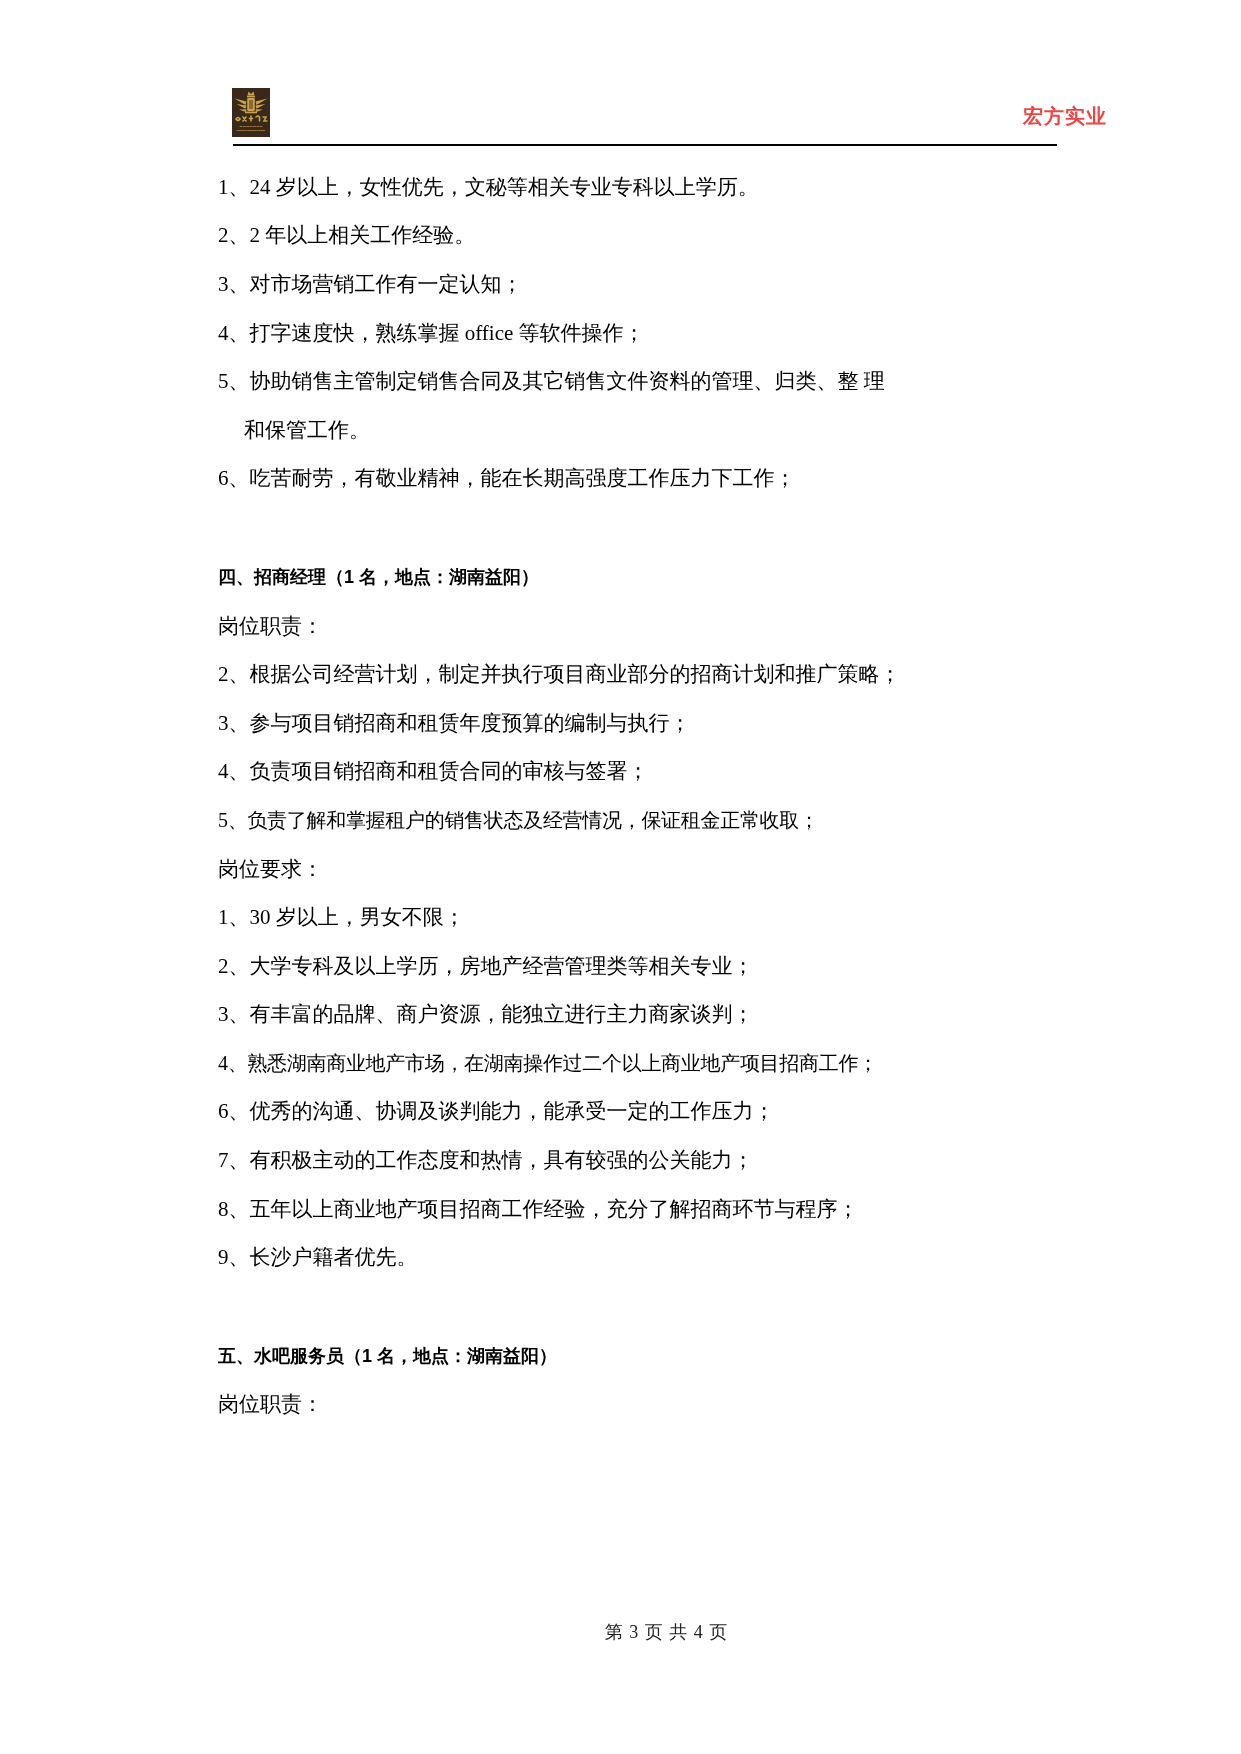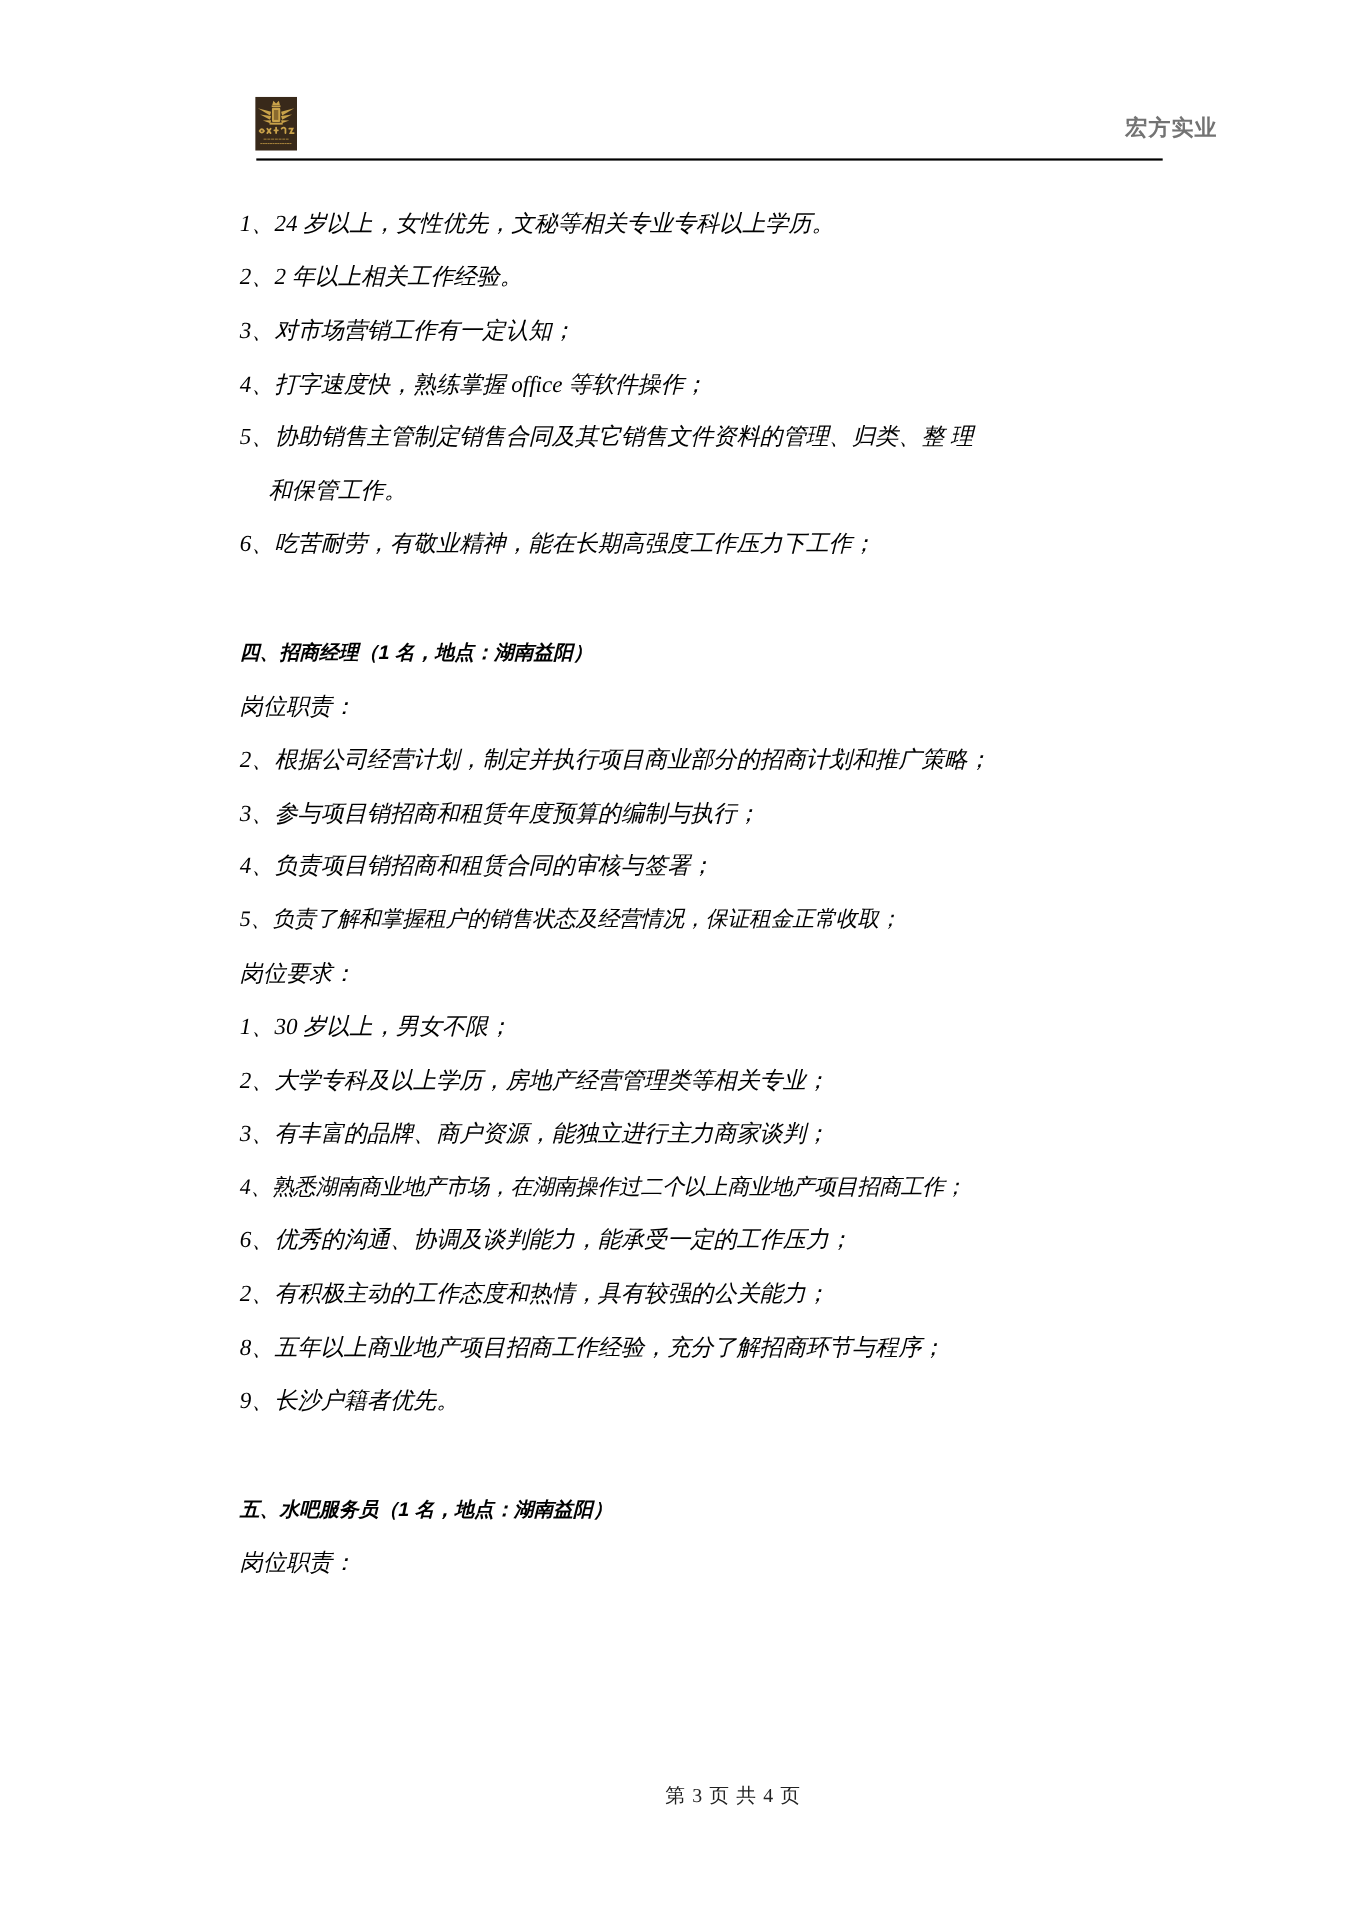--- a/index.html
+++ b/index.html
@@ -10,25 +10,25 @@
     background:#ffffff;
     color:#000;
     font-family:"Liberation Serif","DejaVu Serif",serif;
     overflow:hidden;
   }
   
   .logo{position:absolute;left:232px;top:88px;width:38px;height:49px;display:block;}
   .company-name{
     position:absolute;left:1023px;top:103px;
     font-family:"Liberation Sans","DejaVu Sans",sans-serif;
-    font-weight:bold;font-size:20px;letter-spacing:1px;color:#737373;
+    font-weight:bold;font-size:20px;letter-spacing:1px;color:#ef4444;
   }
   .header-rule{position:absolute;left:233px;top:144px;width:824px;height:2px;background:#000;}
   
-  .doc-body{position:absolute;left:218px;top:179px;width:832px;font-style:italic;}
+  .doc-body{position:absolute;left:218px;top:163px;width:832px;}
   .line{
     height:48.6px;display:flex;align-items:center;
     font-size:21px;line-height:1;white-space:pre;color:#000;
   }
   .line.heading{
     font-family:"Liberation Sans","DejaVu Sans",sans-serif;
     font-weight:bold;font-size:18px;
   }
   .line.body-indent{padding-left:26px;}
   .line.body-small{font-size:20px;letter-spacing:-0.3px;}
@@ -96,21 +96,21 @@
       <div class="line body">2、根据公司经营计划，制定并执行项目商业部分的招商计划和推广策略；</div>
       <div class="line body">3、参与项目销招商和租赁年度预算的编制与执行；</div>
       <div class="line body">4、负责项目销招商和租赁合同的审核与签署；</div>
       <div class="line body-small">5、负责了解和掌握租户的销售状态及经营情况，保证租金正常收取；</div>
       <div class="line body">岗位要求：</div>
       <div class="line body">1、30 岁以上，男女不限；</div>
       <div class="line body">2、大学专科及以上学历，房地产经营管理类等相关专业；</div>
       <div class="line body">3、有丰富的品牌、商户资源，能独立进行主力商家谈判；</div>
       <div class="line body-small">4、熟悉湖南商业地产市场，在湖南操作过二个以上商业地产项目招商工作；</div>
       <div class="line body">6、优秀的沟通、协调及谈判能力，能承受一定的工作压力；</div>
-      <div class="line body">2、有积极主动的工作态度和热情，具有较强的公关能力；</div>
+      <div class="line body">7、有积极主动的工作态度和热情，具有较强的公关能力；</div>
       <div class="line body">8、五年以上商业地产项目招商工作经验，充分了解招商环节与程序；</div>
       <div class="line body">9、长沙户籍者优先。</div>
       <div class="spacer"></div>
       <div class="line heading">五、水吧服务员（1 名，地点：湖南益阳）</div>
       <div class="line body">岗位职责：</div>
     </div>
 
   <div class="footer">第 3 页 共 4 页</div>
 
 </div>

